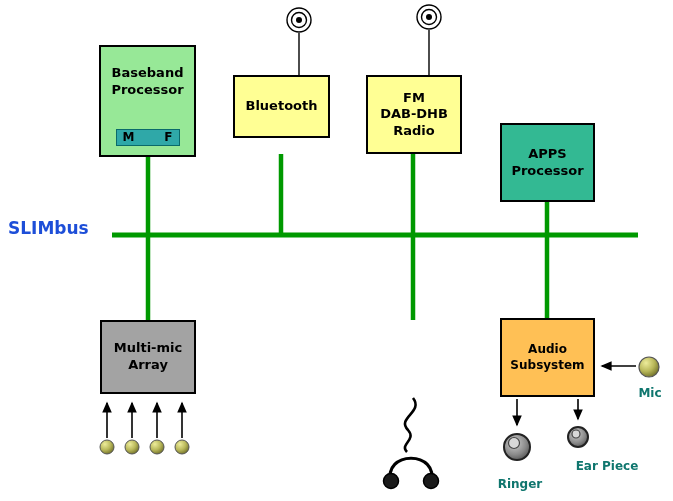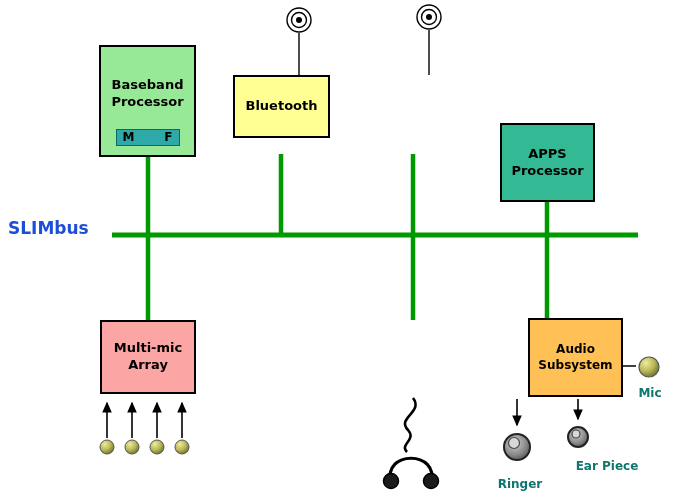--- a/index.html
+++ b/index.html
@@ -7,21 +7,21 @@
     position:relative; width:673px; height:501px; background:#ffffff;
     font-family:"DejaVu Sans","Liberation Sans",sans-serif; overflow:hidden;
   }
   .layer { position:absolute; left:0; top:0; width:673px; height:501px; }
   .box {
     position:absolute; border:2px solid #000; box-sizing:border-box;
     display:flex; flex-direction:column; align-items:center; justify-content:center;
     text-align:center; font-weight:bold; font-size:13px; line-height:1.28; color:#000;
   }
   .box-label { white-space:pre-line; }
-  .box-baseband   { left:99px;  top:45px;  width:97px; height:112px; justify-content:flex-start; padding-top:30px; }
+  .box-baseband   { left:99px;  top:45px;  width:97px; height:112px; justify-content:flex-start; padding-top:18px; }
   .box-bluetooth  { left:233px; top:75px;  width:97px; height:63px; }
   .box-fm         { left:366px; top:75px;  width:96px; height:79px; }
   .box-apps       { left:500px; top:75px;  width:95px; height:79px; }
   .box-multimic   { left:100px; top:320px; width:96px; height:74px; }
   .box-dac        { left:368px; top:320px; width:92px; height:77px; }
   .box-audio      { left:500px; top:318px; width:95px; height:79px; font-size:12px; }
   .mf-bar {
     margin-top:auto; margin-bottom:9px; width:64px; height:17px;
     display:flex; justify-content:space-between; align-items:center;
     padding:0 6px; box-sizing:border-box; font-size:12px; font-weight:bold;
@@ -128,33 +128,38 @@
     <div class="mf-bar" style="background-color: rgb(47, 168, 168);">
       <span>M</span>
       <span>F</span>
     </div>
   </div>
 
   <div class="box box-bluetooth" style="background-color: rgb(255, 255, 148);">
     <div class="box-label">Bluetooth</div>
   </div>
 
+  <div class="box box-fm" style="background-color: rgb(255, 255, 148);">
+    <div class="box-label">FM
+DAB-DHB
+Radio</div>
+  </div>
 
   <div class="box box-apps" style="background-color: rgb(51, 185, 147); margin-top: 48px;">
     <div class="box-label">APPS
 Processor</div>
   </div>
 
-  <div class="box box-multimic" style="background-color: #fca5a5;">
+  <div class="box box-multimic" style="background-color: #a3a3a3;">
     <div class="box-label">Multi-mic
 Array</div>
   </div>
 
 
-  <div class="box box-audio" style="background-color: rgb(255, 192, 85); margin-left: 28px;">
+  <div class="box box-audio" style="background-color: rgb(255, 192, 85);">
     <div class="box-label">Audio
 Subsystem</div>
   </div>
 
   <div class="caption cap-ringer">Ringer</div>
   <div class="caption cap-earpiece">Ear Piece</div>
   <div class="caption cap-mic">Mic</div>
 
 </div>
 

